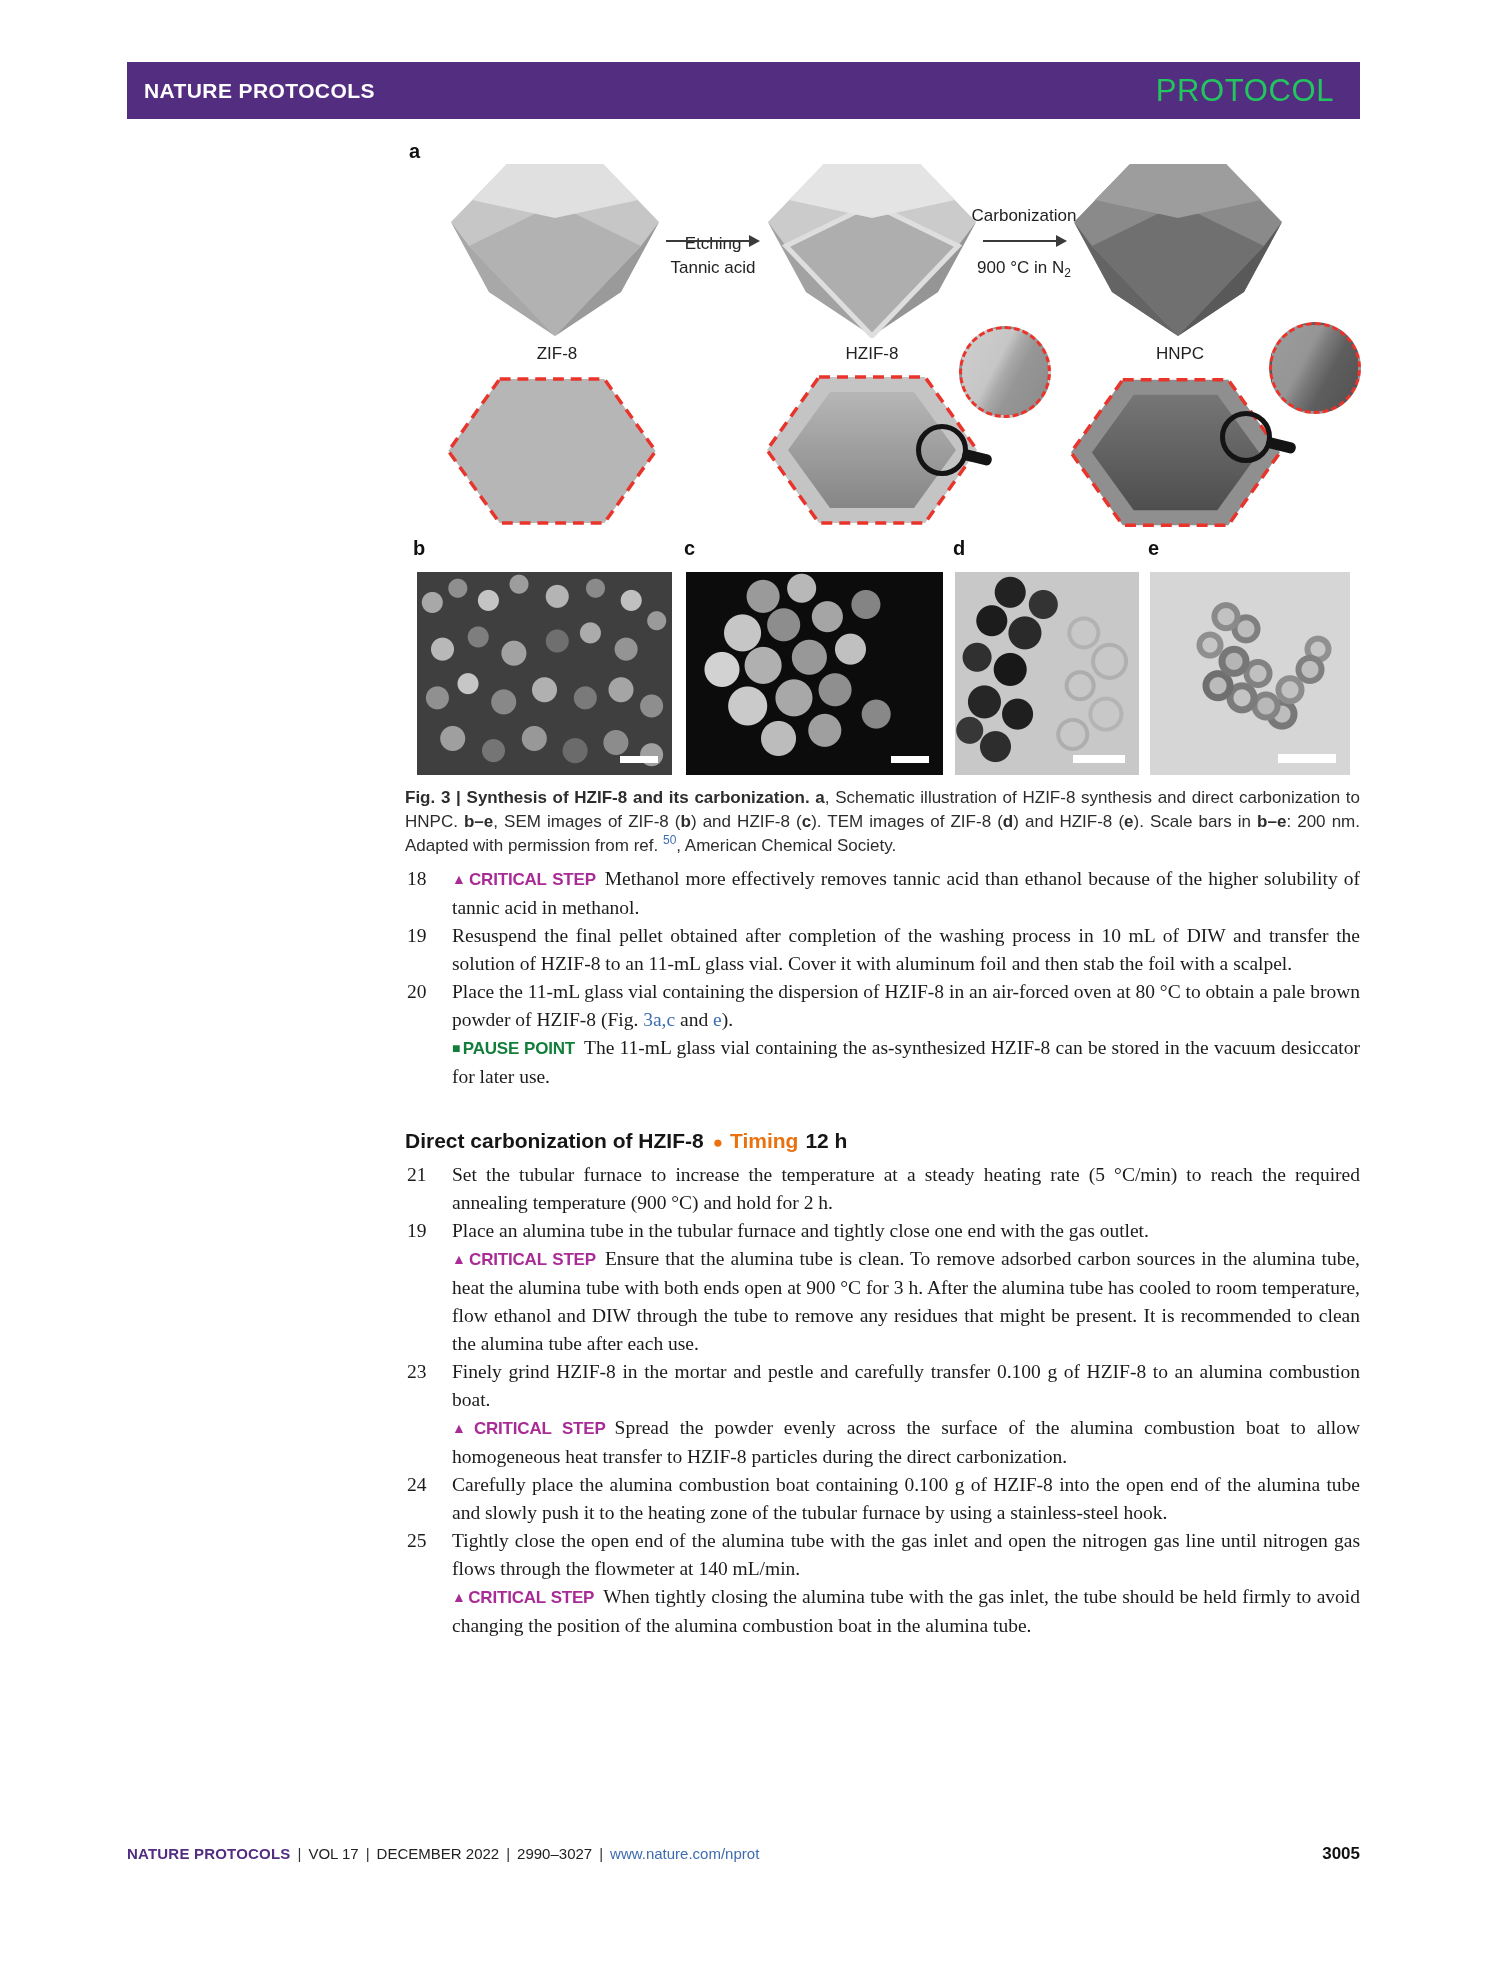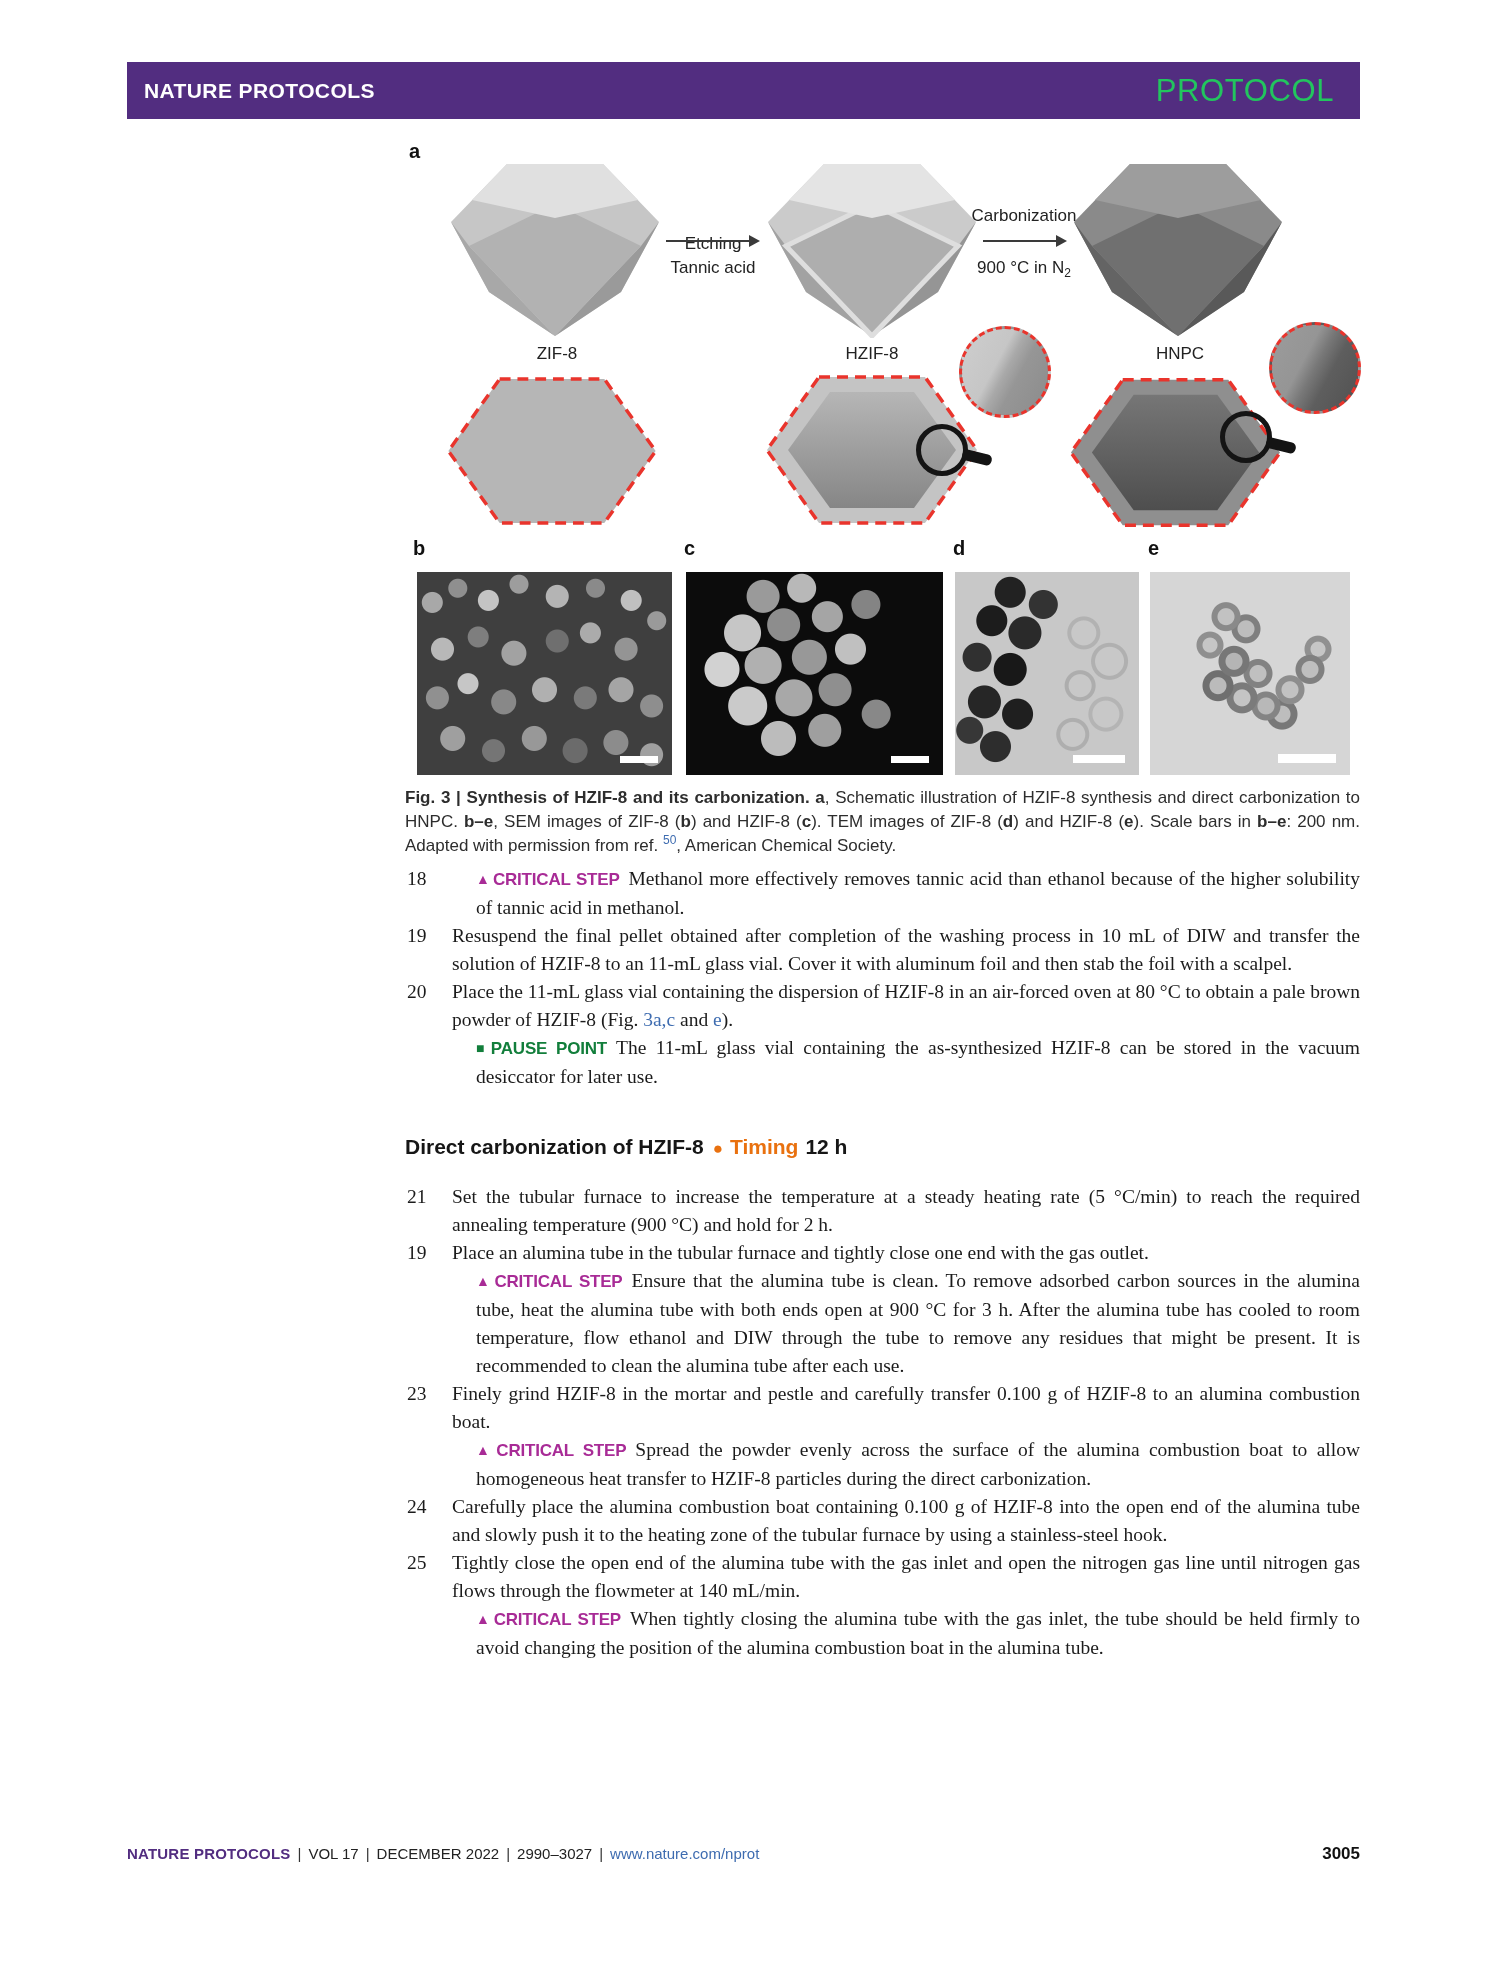--- a/index.html
+++ b/index.html
@@ -112,27 +112,27 @@
     color:#2d2d2d;text-align:justify;font-family:"Liberation Sans",sans-serif;}
   .caption .b{font-weight:bold;margin-top:30px;}
   .lnk{color:#3e6cb0;text-decoration:none;cursor:pointer;}
   sup{font-size:12px;line-height:0;}
 
   
   .text-col{position:absolute;left:405px;top:865px;width:955px;font-family:"Liberation Serif",serif;
     font-size:19.5px;line-height:28px;color:#1b1b1b;}
   .step{position:relative;padding-left:47px;text-align:justify;}
   .step-num{position:absolute;left:2px;top:0;}
-  .annot{text-align:justify;margin-left:24px;}
+  .annot{text-align:justify;}
   .annot-icon{font-size:14px;margin-right:2px;vertical-align:1px;}
   .annot-label{font-weight:bold;font-family:"Liberation Sans",sans-serif;font-size:17px;letter-spacing:-.2px;}
   .crit .annot-icon,.crit .annot-label{color:#a82b96;}
   .pause .annot-icon,.pause .annot-label{color:#127e3b;}
   .annot-text{margin-left:9px;}
-  .section-heading{margin:36px 0 15px 0;font-family:"Liberation Sans",sans-serif;font-size:21px;line-height:39px;
+  .section-heading{margin:36px 0 4px 0;font-family:"Liberation Sans",sans-serif;font-size:21px;line-height:28px;
     color:#161616;font-weight:bold;}
   .timing-dot{color:#e9710f;font-size:17px;margin:0 7px 0 9px;}
   .timing-label{color:#e9710f;font-weight:bold;}
   .timing-value{margin-left:7px;}
 
   
   .footer{position:absolute;left:127px;top:1844px;width:1233px;font-size:15px;color:#222;
     display:flex;align-items:baseline;font-family:"Liberation Sans",sans-serif;}
   .footer .journal{color:#522d80;font-weight:bold;letter-spacing:.2px;}
   .sep{margin:0 7px;color:#333;}

